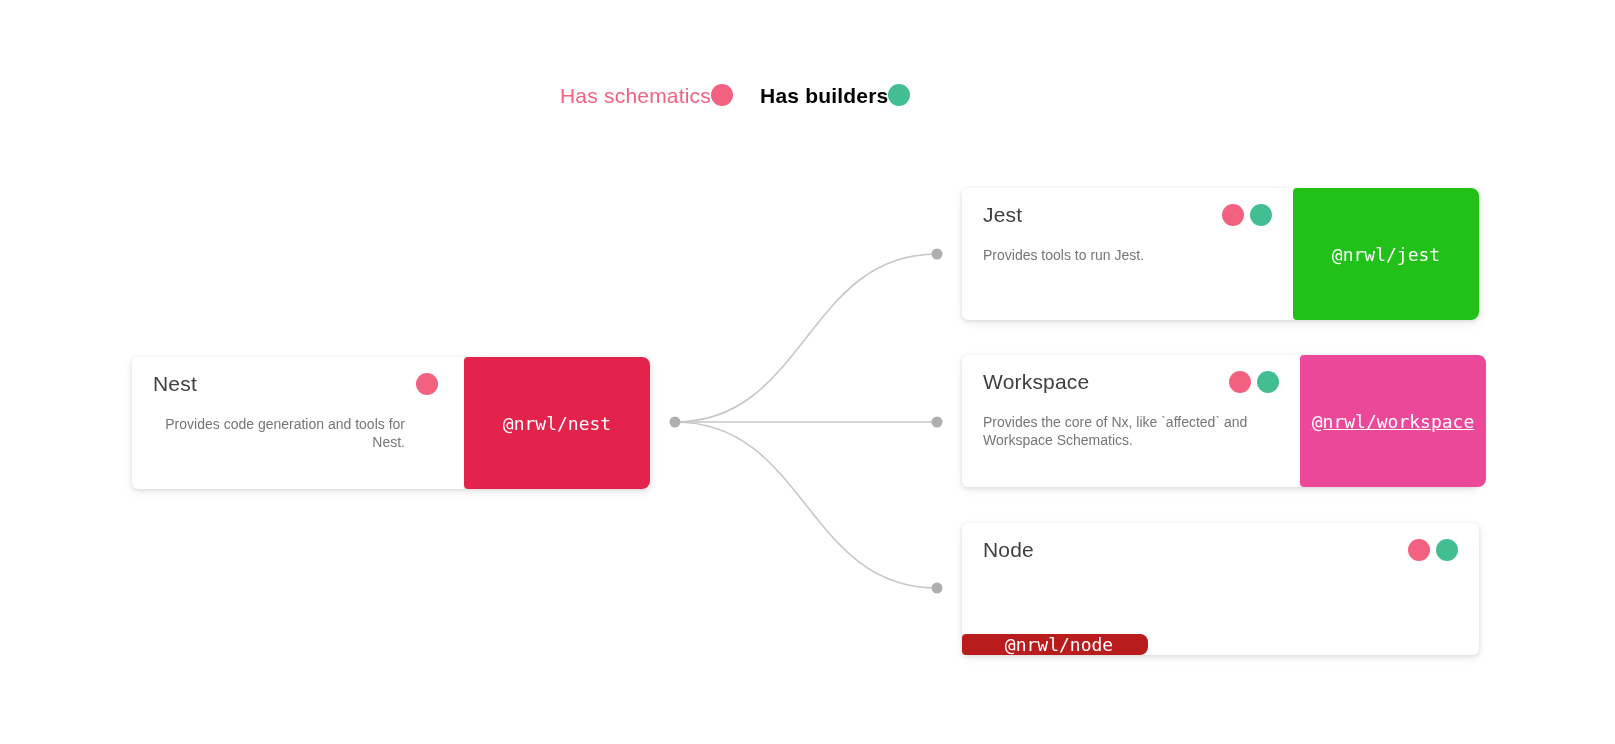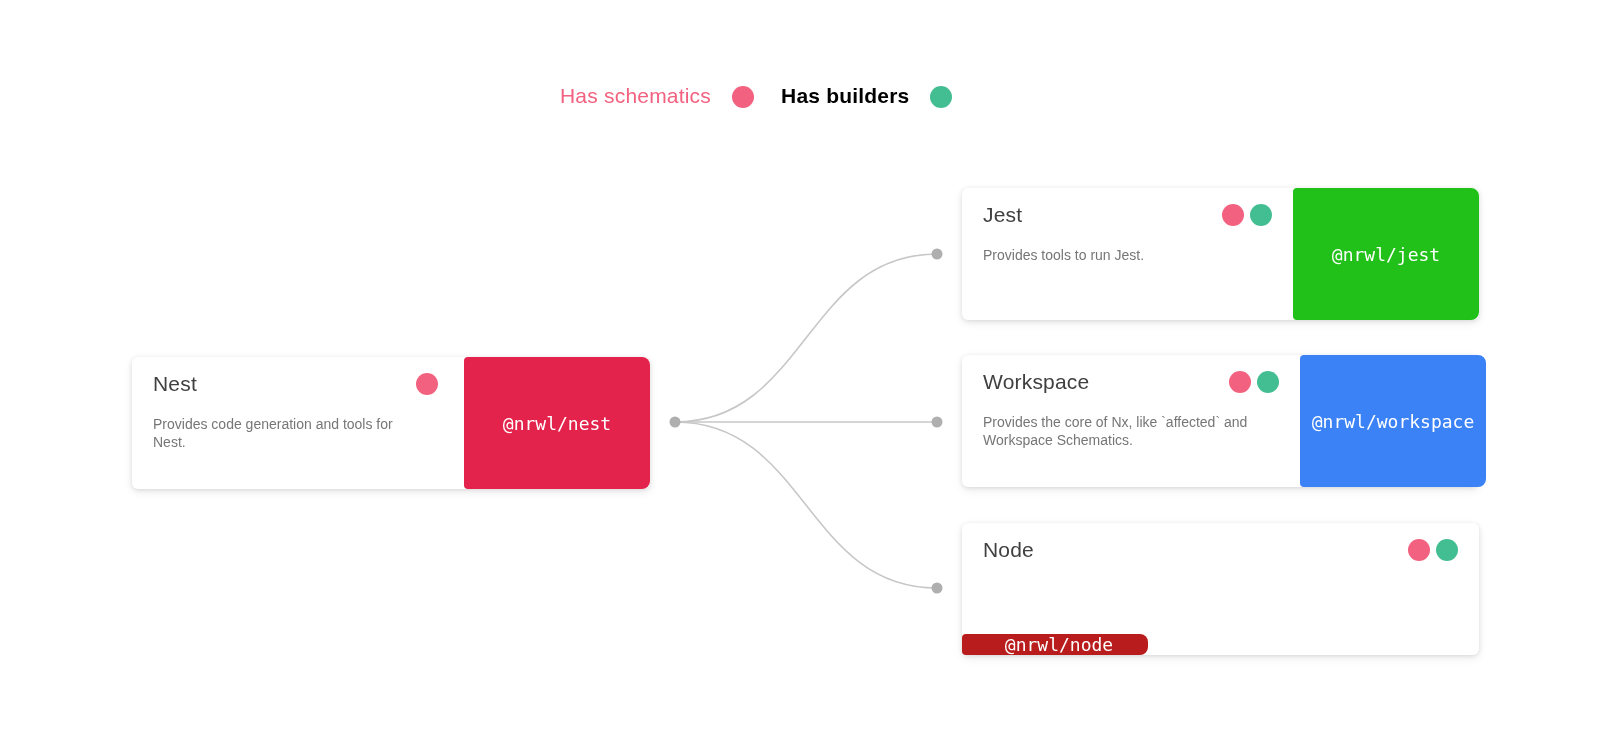--- a/index.html
+++ b/index.html
@@ -5,41 +5,41 @@
   * { margin: 0; padding: 0; box-sizing: border-box; }
   html, body {
     width: 1615px; height: 744px;
     background: #ffffff;
     font-family: "Liberation Sans", sans-serif;
   }
   .stage { position: relative; width: 1615px; height: 744px; overflow: hidden; background: #fff; }
 
   
   .legend { position: absolute; left: 560px; top: 84px; display: flex; align-items: center; gap: 27px; }
-  .legend-item { display: flex; align-items: flex-end; gap: 21px; }
+  .legend-item { display: flex; align-items: flex-start; }
   .legend-label { font-size: 21px; letter-spacing: 0.2px; }
   .dot { width: 22px; height: 22px; border-radius: 50%; flex: 0 0 auto; }
 
   
   .edges-layer { position: absolute; left: 0; top: 0; }
   .edge { fill: none; stroke-width: 1.6px; }
 
   
   .card {
     position: absolute; display: flex; height: 132px;
     background: #ffffff; border-radius: 6px;
     box-shadow: 0 1px 4px rgba(0,0,0,0.10), 0 3px 10px rgba(0,0,0,0.08);
   }
   .card-body { flex: 1 1 auto; padding: 13px 21px 0 21px; position: relative; }
   .card-nest .card-body { padding-right: 26px; }
   .card-head { display: flex; align-items: center; justify-content: space-between; height: 28px; }
   .card-title { font-size: 21px; color: #404040; letter-spacing: 0.2px; }
   .dots { display: flex; gap: 6px; }
   .card-desc { margin-top: 17px; font-size: 14px; line-height: 1.32; color: #767676; }
-  .card-nest .card-desc { max-width: 252px; }
+  .card-nest .card-desc { max-width: 252px; text-align: right; }
   .card-node .card-desc { max-width: 262px; }
   .card-workspace .card-desc { width: 296px; }
   .card-block {
     width: 186px; flex: 0 0 auto;
     border-radius: 4px 8px 8px 4px;
     display: flex; align-items: center; justify-content: center;
     font-family: "DejaVu Sans Mono", monospace;
     font-size: 18px; color: #ffffff; white-space: nowrap;
   }
   .card-nest      { left: 132px; top: 357px; width: 518px; }
@@ -108,21 +108,21 @@
     <div class="card-body">
       <div class="card-head">
         <span class="card-title">Workspace</span>
         <span class="dots">
           <span class="dot" style="background-color: rgb(242, 97, 127);"></span>
           <span class="dot" style="background-color: rgb(67, 190, 146);"></span>
         </span>
       </div>
       <p class="card-desc">Provides the core of Nx, like `affected` and Workspace Schematics.</p>
     </div>
-    <div class="card-block" style="background-color: #3b82f6;">
+    <div class="card-block" style="background-color: #ec4899; text-decoration: underline;">
       <span>@nrwl/workspace</span>
     </div>
   </div>
 
   <div class="card card-node">
     <div class="card-body">
       <div class="card-head">
         <span class="card-title">Node</span>
         <span class="dots">
           <span class="dot" style="background-color: rgb(242, 97, 127);"></span>

